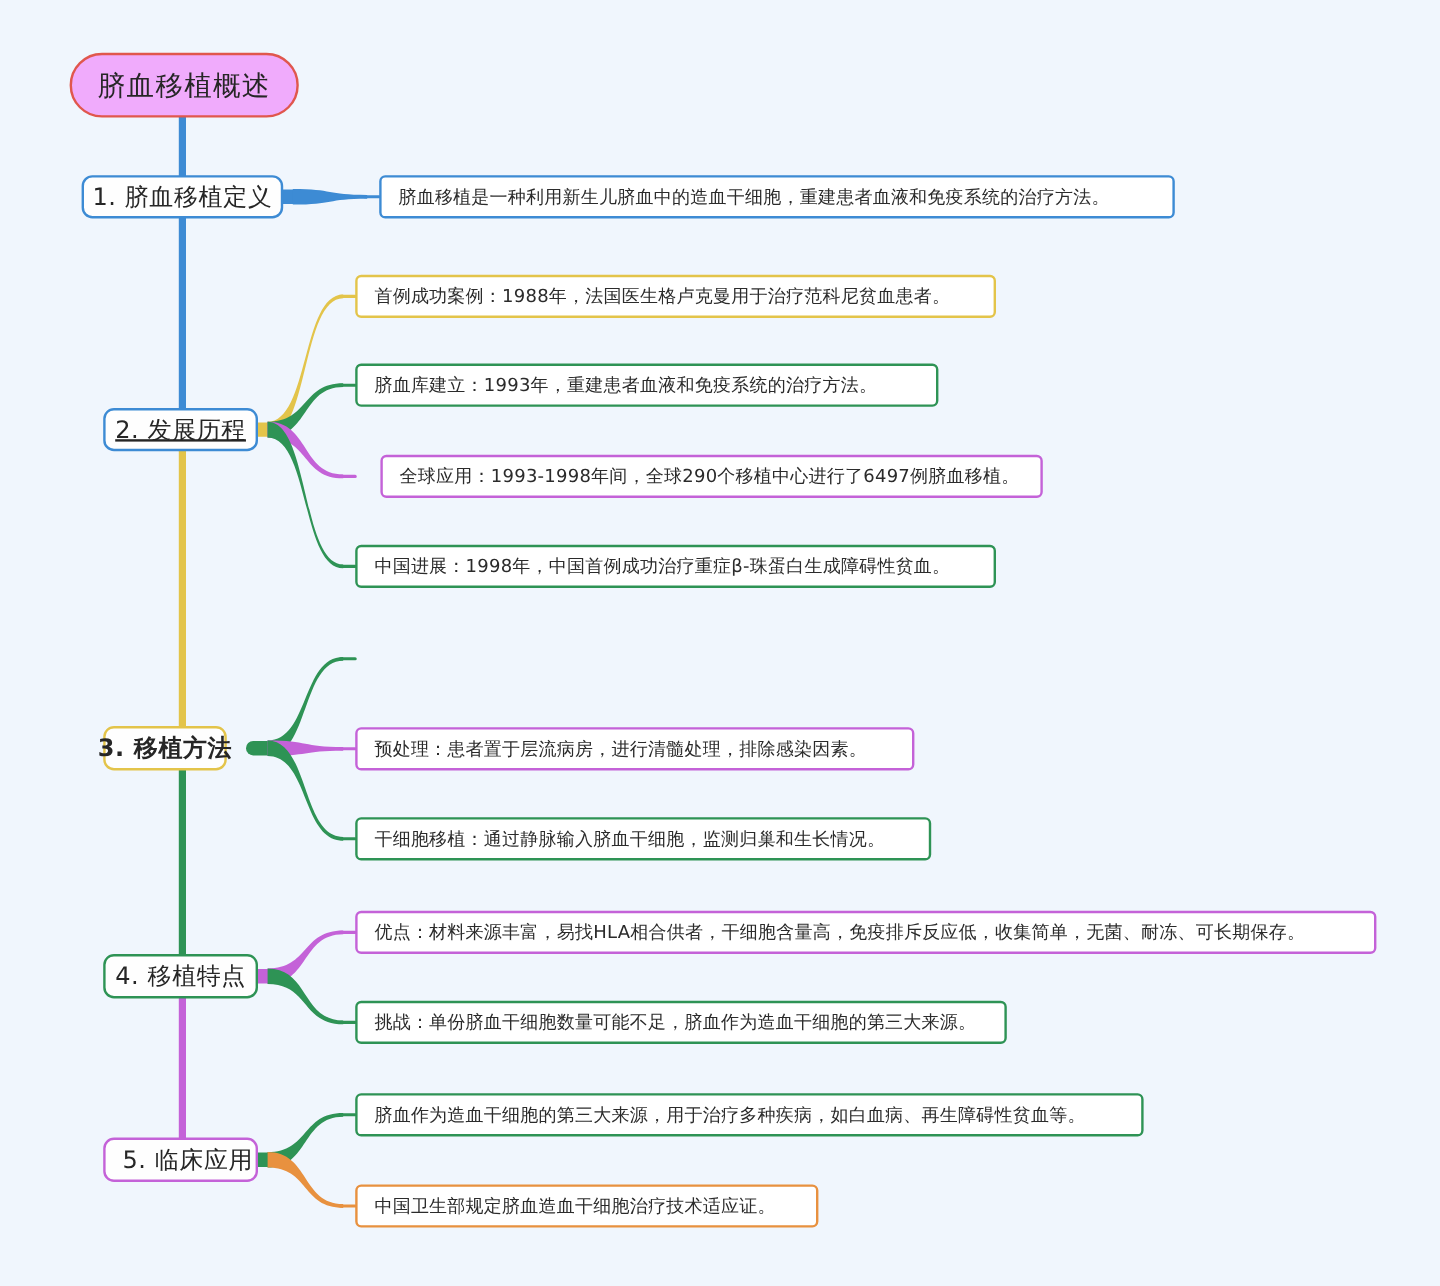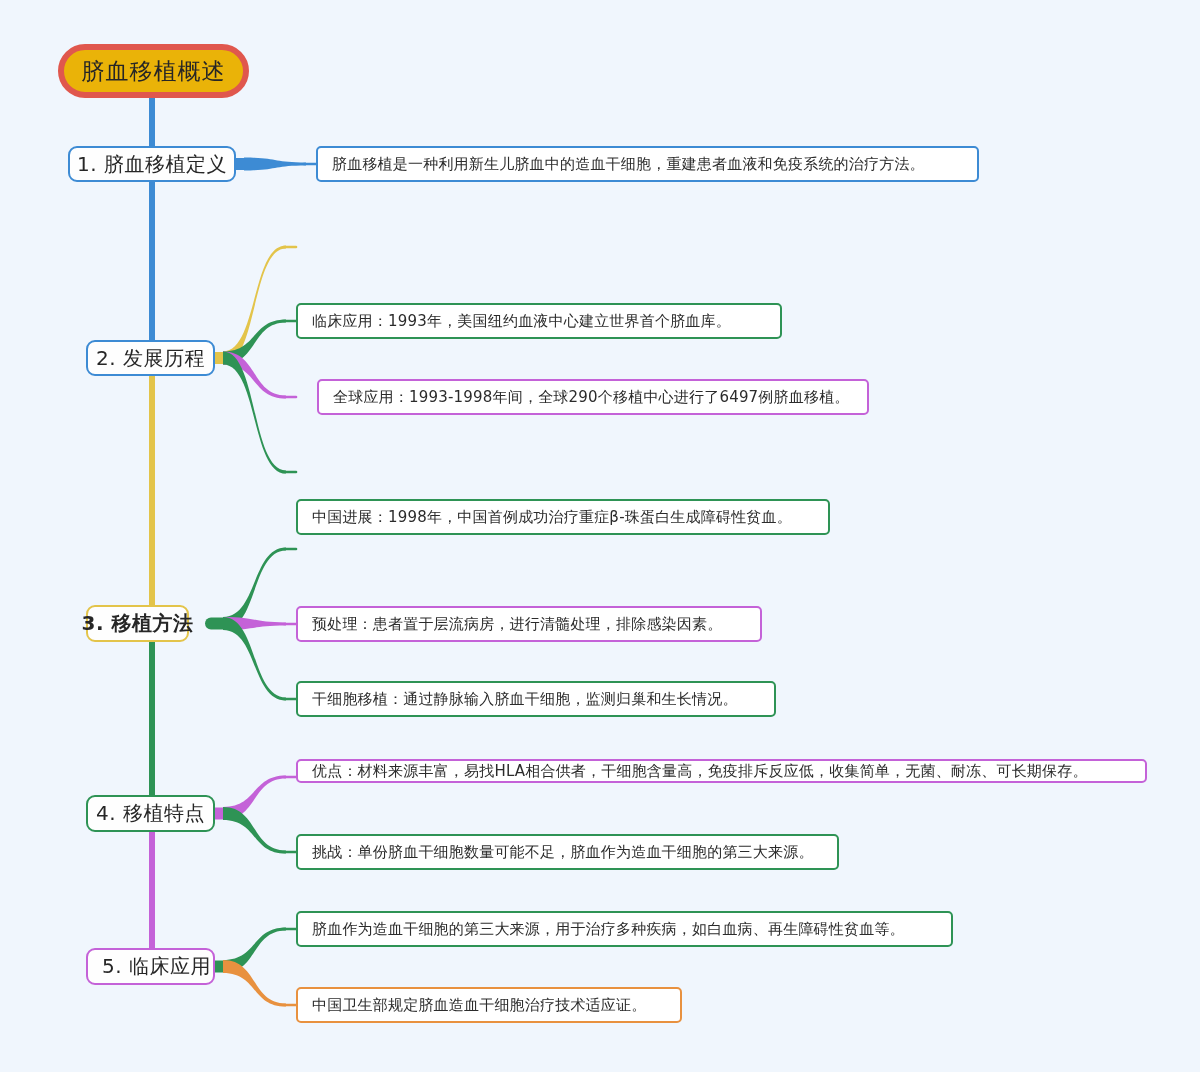--- a/index.html
+++ b/index.html
@@ -28,24 +28,24 @@
     box-sizing: border-box;
     background: #fdfdfd;
     display: flex;
     align-items: center;
     justify-content: center;
     white-space: nowrap;
     color: #262626;
   }
   .root-node {
     border-radius: 999px;
-    border: 6px solid #15803d;
+    border: 2px solid #15803d;
     font-size: 23px;
     letter-spacing: 1px;
-    background: #eab308;
+    background: #f0abfc;
   }
   .branch-node {
     border-radius: 9px;
     border-width: 2px;
     border-style: solid;
     font-size: 20px;
     letter-spacing: 0.5px;
     background: #fefefe;
   }
   .leaf-node {
@@ -103,45 +103,48 @@
     </svg>
 <div class="node root-node" style="left: 58px; top: 44px; width: 191px; height: 54px; border-color: rgb(224, 87, 77);">
       <span>脐血移植概述</span>
     </div>
     <div class="node branch-node" style="left: 68px; top: 146px; width: 168px; height: 36px; border-color: rgb(61, 139, 212);">
       <span>1. 脐血移植定义</span>
     </div>
     <div class="node leaf-node" style="left: 316px; top: 146px; width: 663px; height: 36px; border-color: rgb(61, 139, 212);">
       <span>脐血移植是一种利用新生儿脐血中的造血干细胞，重建患者血液和免疫系统的治疗方法。</span>
     </div>
-    <div class="node branch-node" style="left: 86px; top: 340px; width: 129px; height: 36px; border-color: rgb(61, 139, 212);">
+    <div class="node branch-node" style="left: 86px; top: 340px; width: 129px; height: 36px; border-color: rgb(61, 139, 212); text-decoration: underline;">
       <span>2. 发展历程</span>
     </div>
+    <div class="node leaf-node" style="left: 296px; top: 229px; width: 534px; height: 36px; border-color: rgb(227, 196, 74);">
+      <span>首例成功案例：1988年，法国医生格卢克曼用于治疗范科尼贫血患者。</span>
+    </div>
     <div class="node leaf-node" style="left: 296px; top: 303px; width: 486px; height: 36px; border-color: rgb(46, 147, 85);">
-      <span>临床应用：1993年，美国纽约血液中心建立世界首个脐血库。</span>
+      <span>脐血库建立：1993年，重建患者血液和免疫系统的治疗方法。</span>
     </div>
     <div class="node leaf-node" style="left: 296px; top: 379px; width: 552px; height: 36px; border-color: rgb(196, 98, 216); margin-left: 21px;">
       <span>全球应用：1993-1998年间，全球290个移植中心进行了6497例脐血移植。</span>
     </div>
-    <div class="node leaf-node" style="left: 296px; top: 454px; width: 534px; height: 36px; border-color: rgb(46, 147, 85); margin-top: 45px;">
+    <div class="node leaf-node" style="left: 296px; top: 454px; width: 534px; height: 36px; border-color: rgb(46, 147, 85);">
       <span>中国进展：1998年，中国首例成功治疗重症β-珠蛋白生成障碍性贫血。</span>
     </div>
     <div class="node branch-node" style="left: 86px; top: 605px; width: 103px; height: 37px; border-color: rgb(227, 196, 74); font-weight: bold;">
       <span>3. 移植方法</span>
     </div>
     <div class="node leaf-node" style="left: 296px; top: 681px; width: 480px; height: 36px; border-color: rgb(46, 147, 85);">
       <span>干细胞移植：通过静脉输入脐血干细胞，监测归巢和生长情况。</span>
     </div>
     <div class="node leaf-node" style="left: 296px; top: 606px; width: 466px; height: 36px; border-color: rgb(196, 98, 216);">
       <span>预处理：患者置于层流病房，进行清髓处理，排除感染因素。</span>
     </div>
     <div class="node branch-node" style="left: 86px; top: 795px; width: 129px; height: 37px; border-color: rgb(46, 147, 85);">
       <span>4. 移植特点</span>
     </div>
-    <div class="node leaf-node" style="left: 296px; top: 759px; width: 851px; height: 24px; border-color: rgb(196, 98, 216);">
+    <div class="node leaf-node" style="left: 296px; top: 759px; width: 851px; height: 36px; border-color: rgb(196, 98, 216);">
       <span>优点：材料来源丰富，易找HLA相合供者，干细胞含量高，免疫排斥反应低，收集简单，无菌、耐冻、可长期保存。</span>
     </div>
     <div class="node leaf-node" style="left: 296px; top: 834px; width: 543px; height: 36px; border-color: rgb(46, 147, 85);">
       <span>挑战：单份脐血干细胞数量可能不足，脐血作为造血干细胞的第三大来源。</span>
     </div>
     <div class="node branch-node" style="left: 86px; top: 948px; width: 129px; height: 37px; border-color: rgb(196, 98, 216); padding-left: 12px;">
       <span>5. 临床应用</span>
     </div>
     <div class="node leaf-node" style="left: 296px; top: 911px; width: 657px; height: 36px; border-color: rgb(46, 147, 85);">
       <span>脐血作为造血干细胞的第三大来源，用于治疗多种疾病，如白血病、再生障碍性贫血等。</span>

